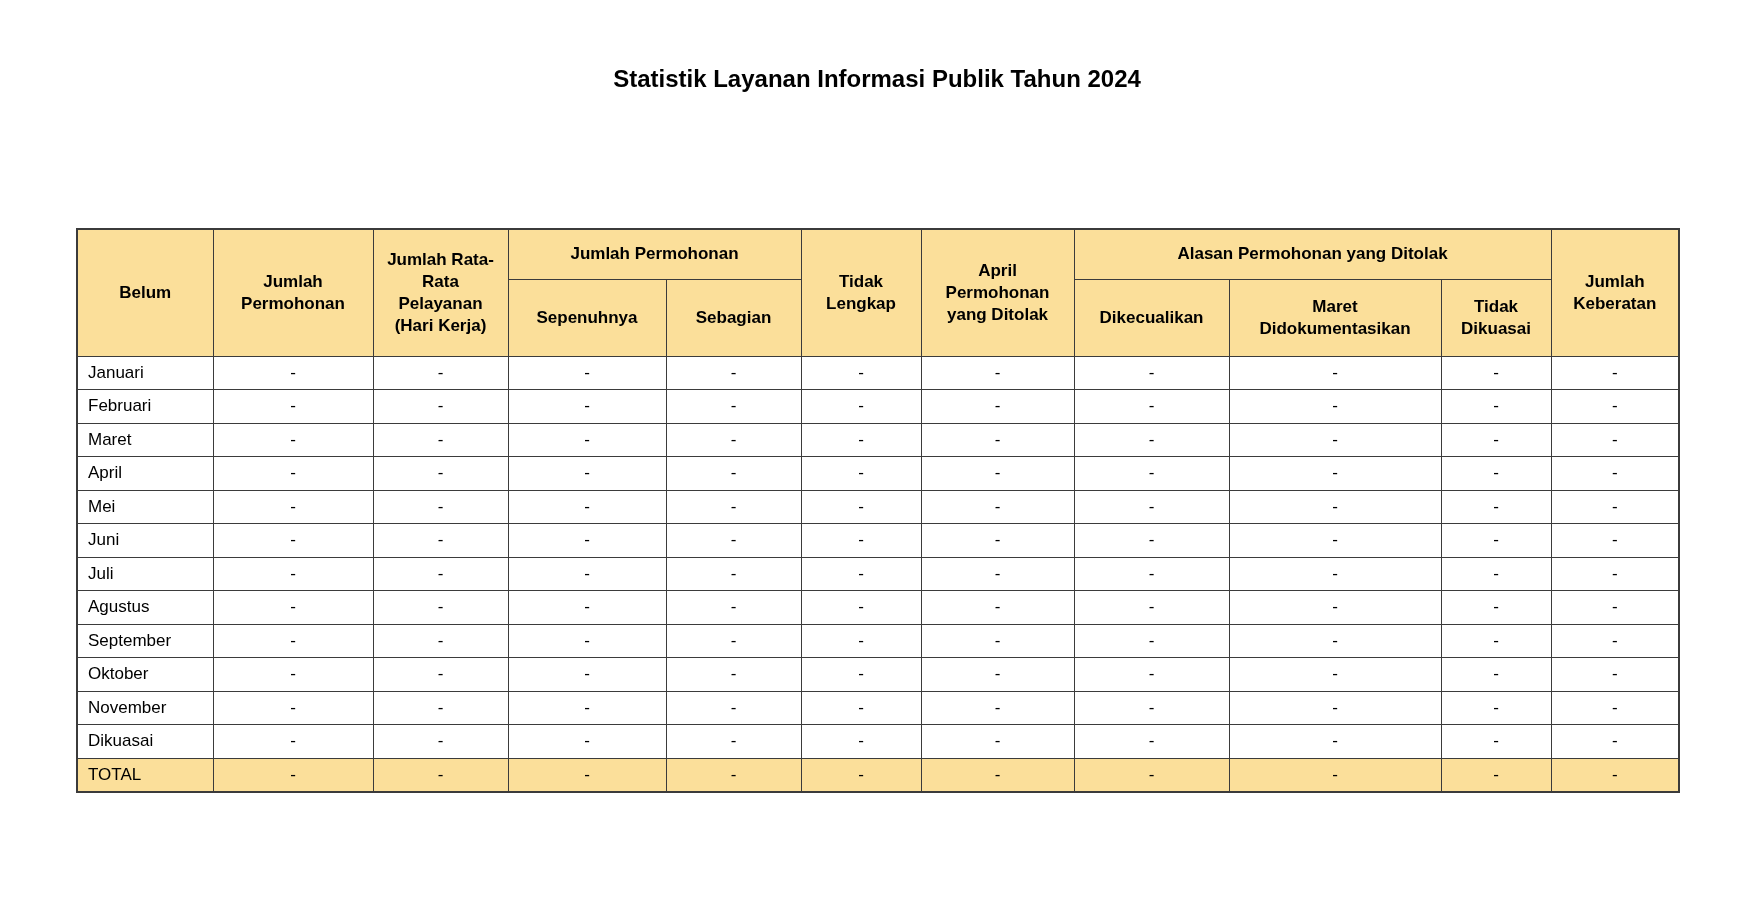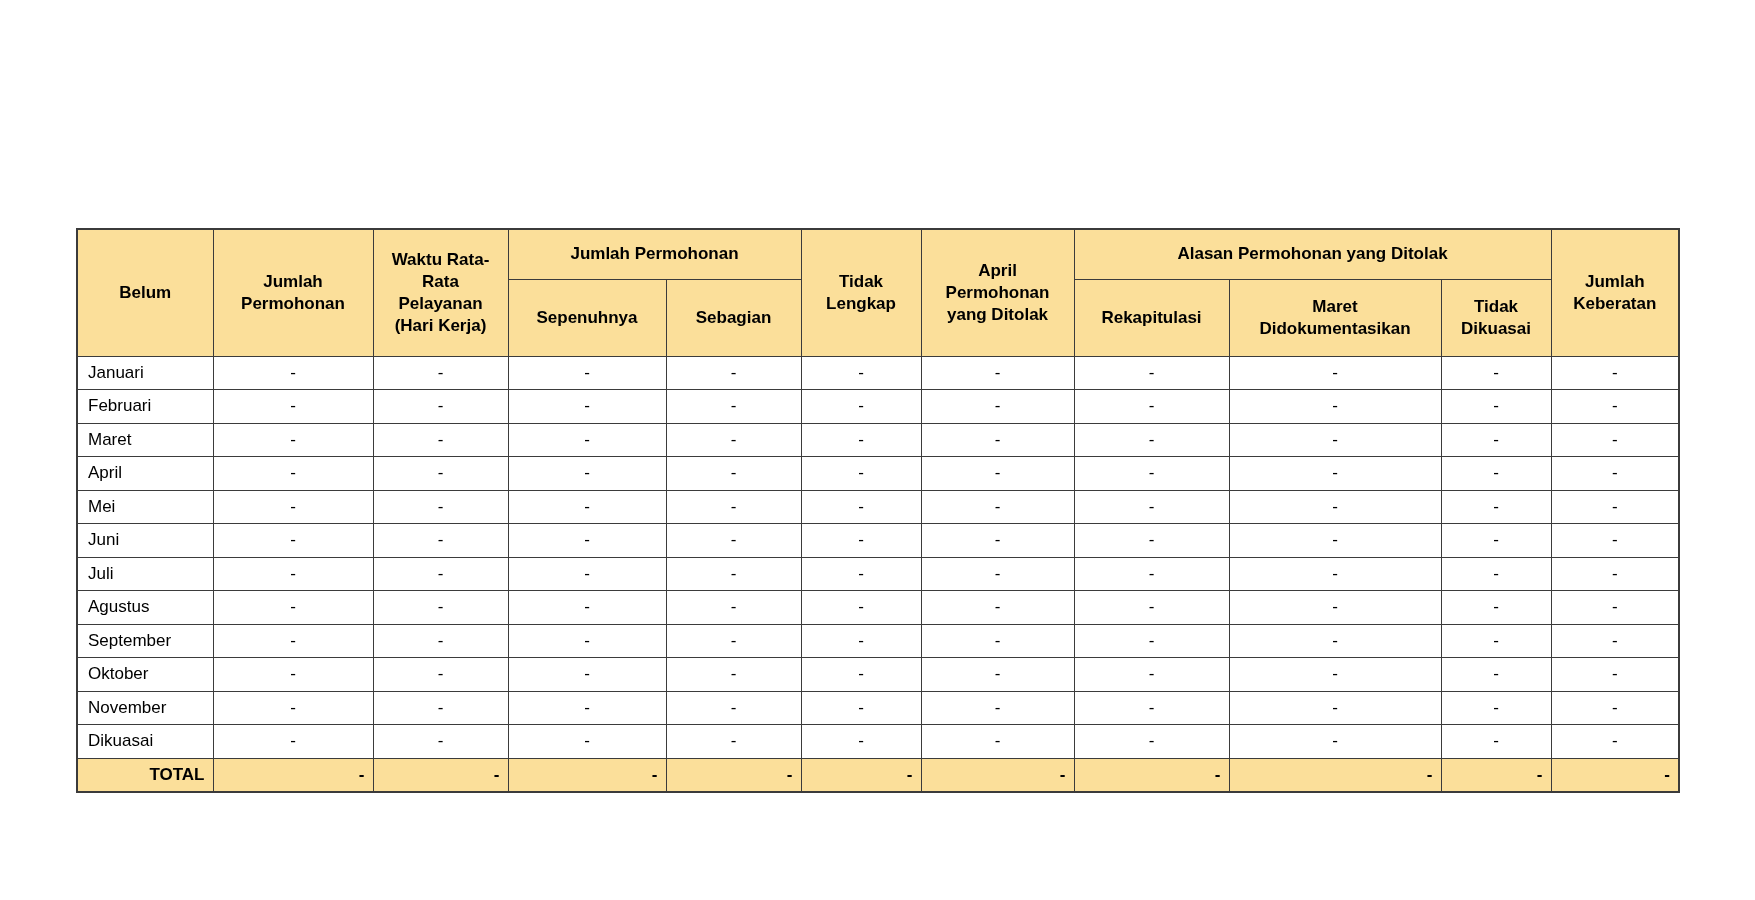--- a/index.html
+++ b/index.html
@@ -38,61 +38,62 @@
     text-align:center;padding:2px 6px;
   }
   thead tr.hrow-1{height:50px;}
   thead tr.hrow-2{height:77px;}
   tbody tr{height:33.5px;margin-top:32px;}
   tbody td{
     font-size:17px;text-align:center;padding:1px 8px;background:#fff;
   }
   tbody td.month{text-align:left;padding-left:10px;}
   tbody tr.total-row td{
-    background:var(--header-bg);font-weight:bold;text-align:right;
+    background:var(--header-bg);font-weight:normal;
   }
   .wrap-narrow{display:inline-block;max-width:170px;}
 </style>
 </head>
 <body>
 
 <div class="page">
 
   <header class="titles">
+    <div class="bold">Statistik Layanan Informasi Publik Tahun 2024</div>
   </header>
 
   <table class="stats">
     <colgroup>
       <col style="width:136px">
         <col style="width:160px">
         <col style="width:135px">
       <col style="width:158px">
         <col style="width:135px">
         <col style="width:120px">
       <col style="width:153px">
         <col style="width:155px">
         <col style="width:212px">
       <col style="width:110px">
         <col style="width:128px">
     </colgroup>
     <thead>
       <tr class="hrow-1">
         <th rowspan="2">Belum</th>
         <th rowspan="2">Jumlah Permohonan</th>
-        <th rowspan="2">Waktu Rata-Rata Pelayanan (Hari Kerja)</th>
+        <th rowspan="2">Jumlah Rata-Rata Pelayanan (Hari Kerja)</th>
         <th colspan="2">Jumlah Permohonan</th>
         <th rowspan="2">Tidak Lengkap</th>
         <th rowspan="2">April Permohonan yang Ditolak</th>
         <th colspan="3">Alasan Permohonan yang Ditolak</th>
         <th rowspan="2">Jumlah Keberatan</th>
       </tr>
       <tr class="hrow-2">
         <th>Sepenuhnya</th>
         <th>Sebagian</th>
-        <th>Rekapitulasi</th>
+        <th>Dikecualikan</th>
         <th><span class="wrap-narrow">Maret Didokumentasikan</span></th>
         <th>Tidak Dikuasai</th>
       </tr>
     </thead>
     <tbody id="table-body">
         <tr>
           <td class="month">Januari</td>
           <td>-</td>
           <td>-</td>
           <td>-</td>

